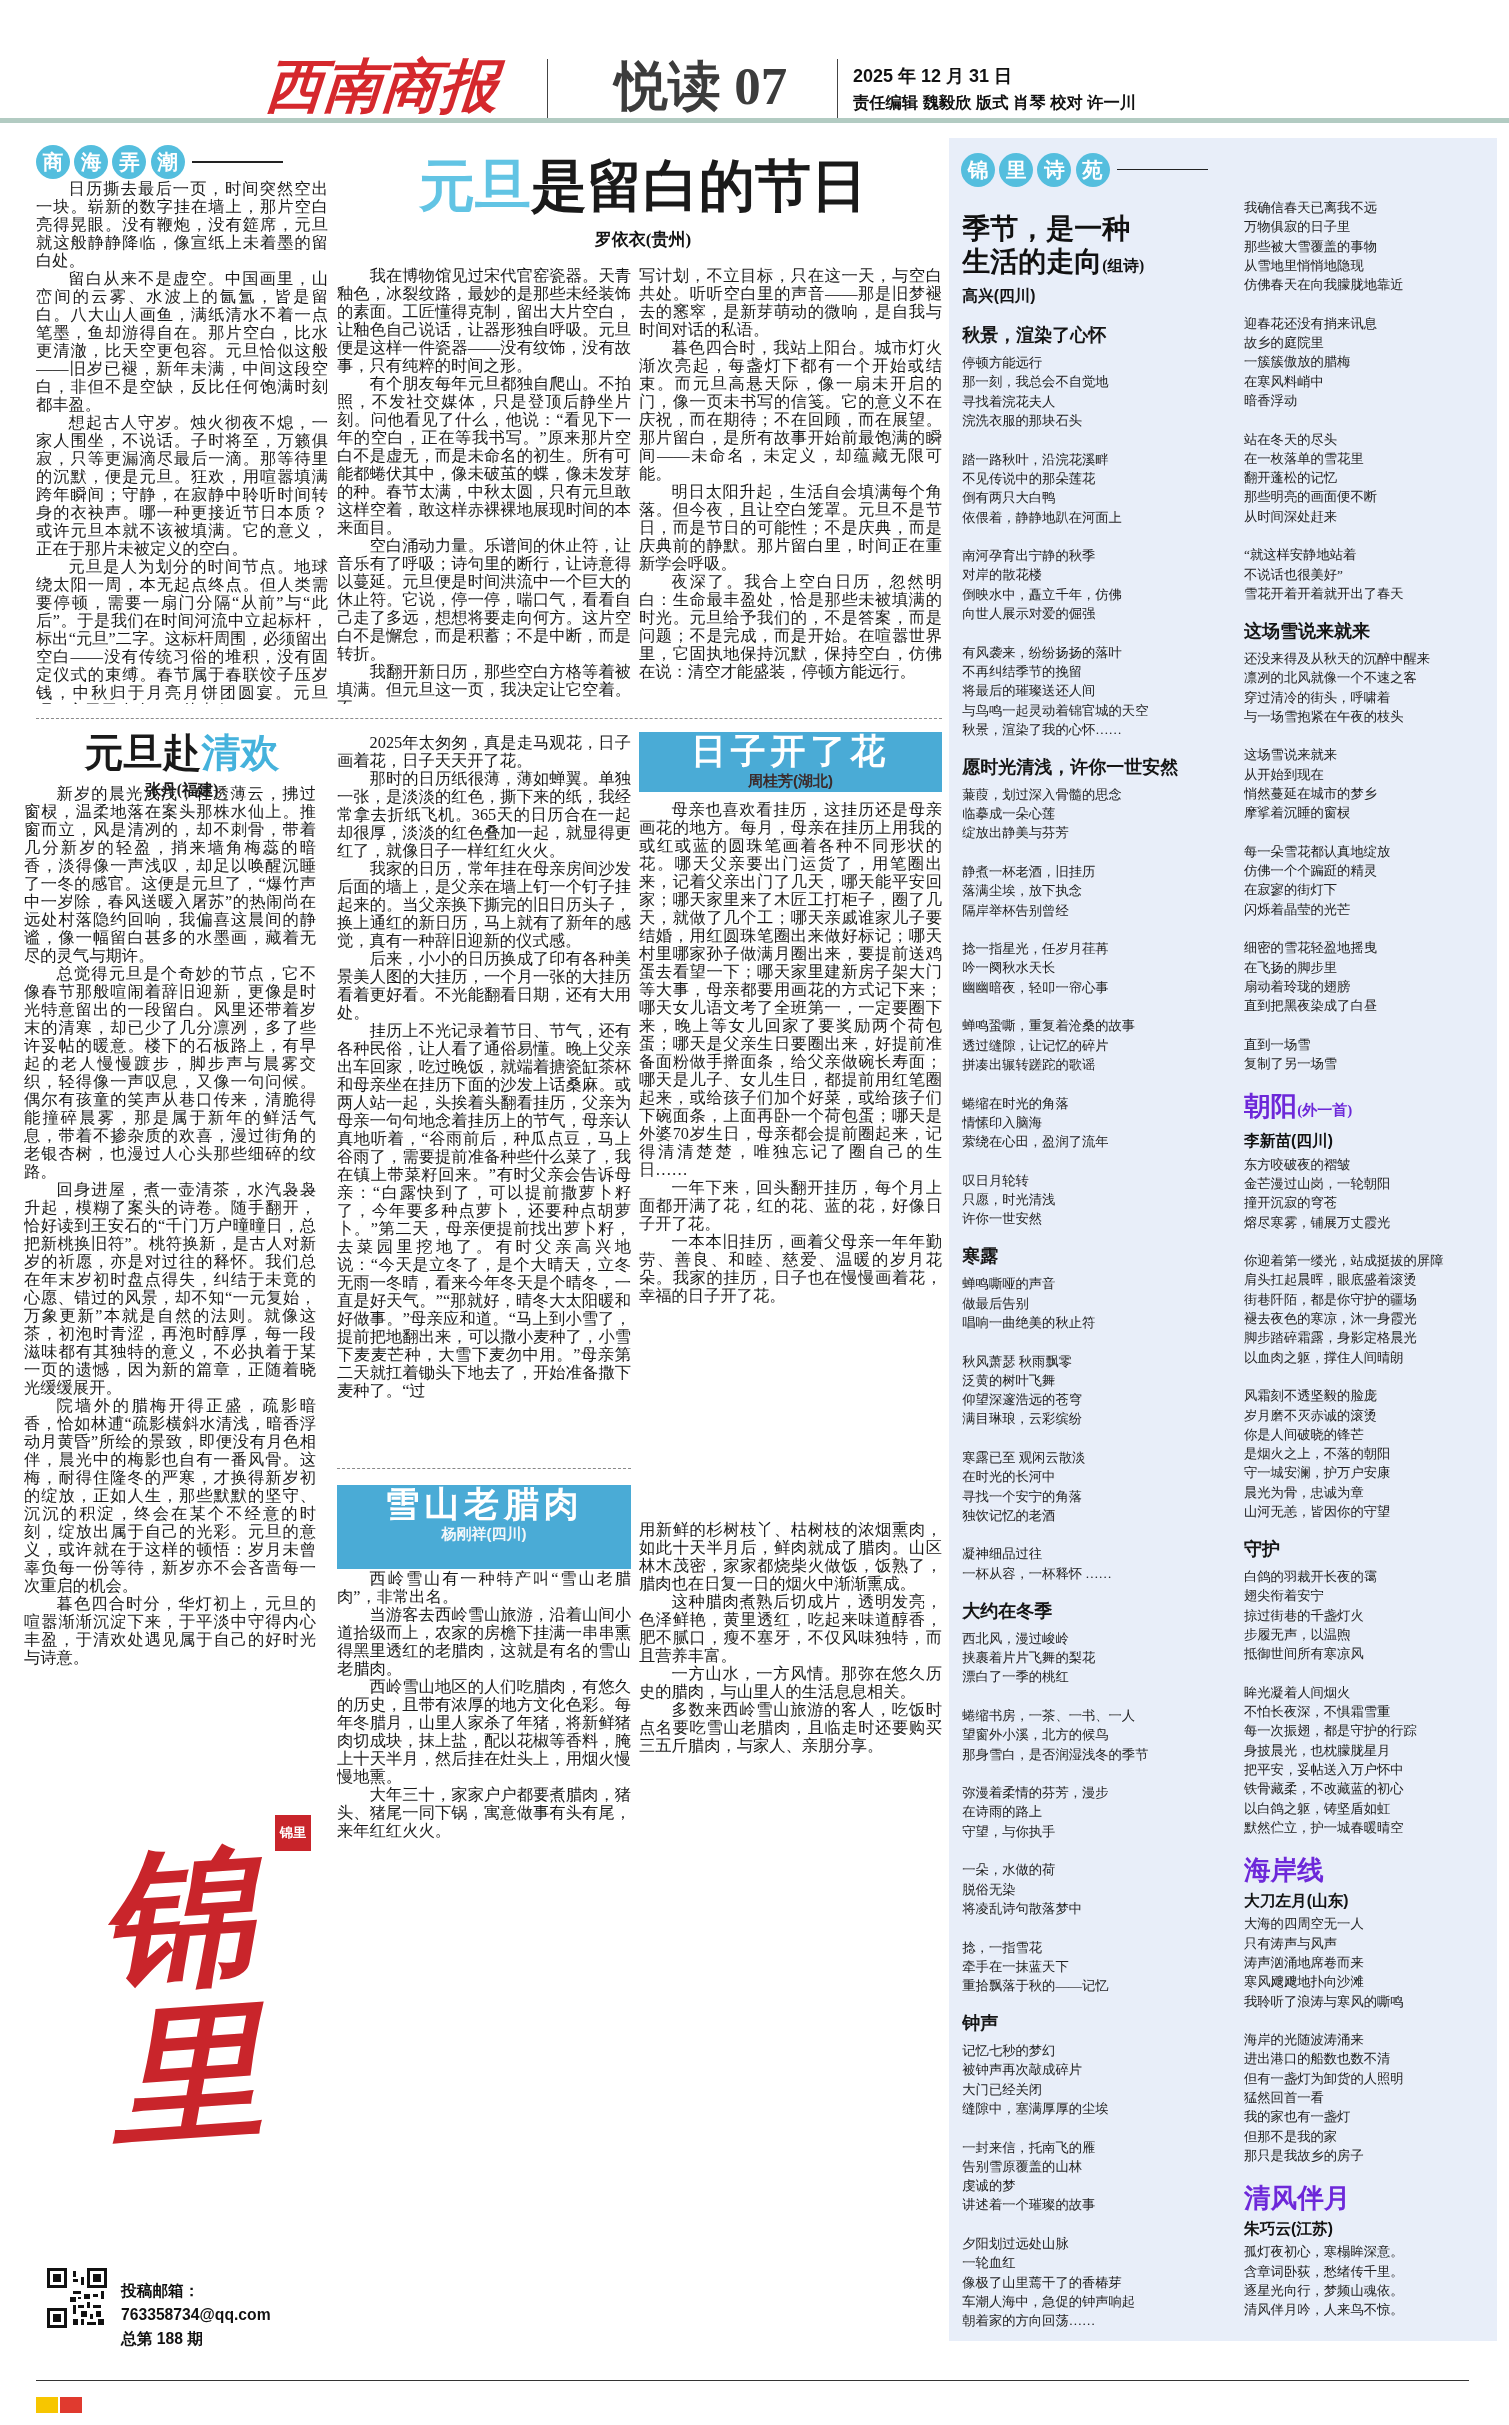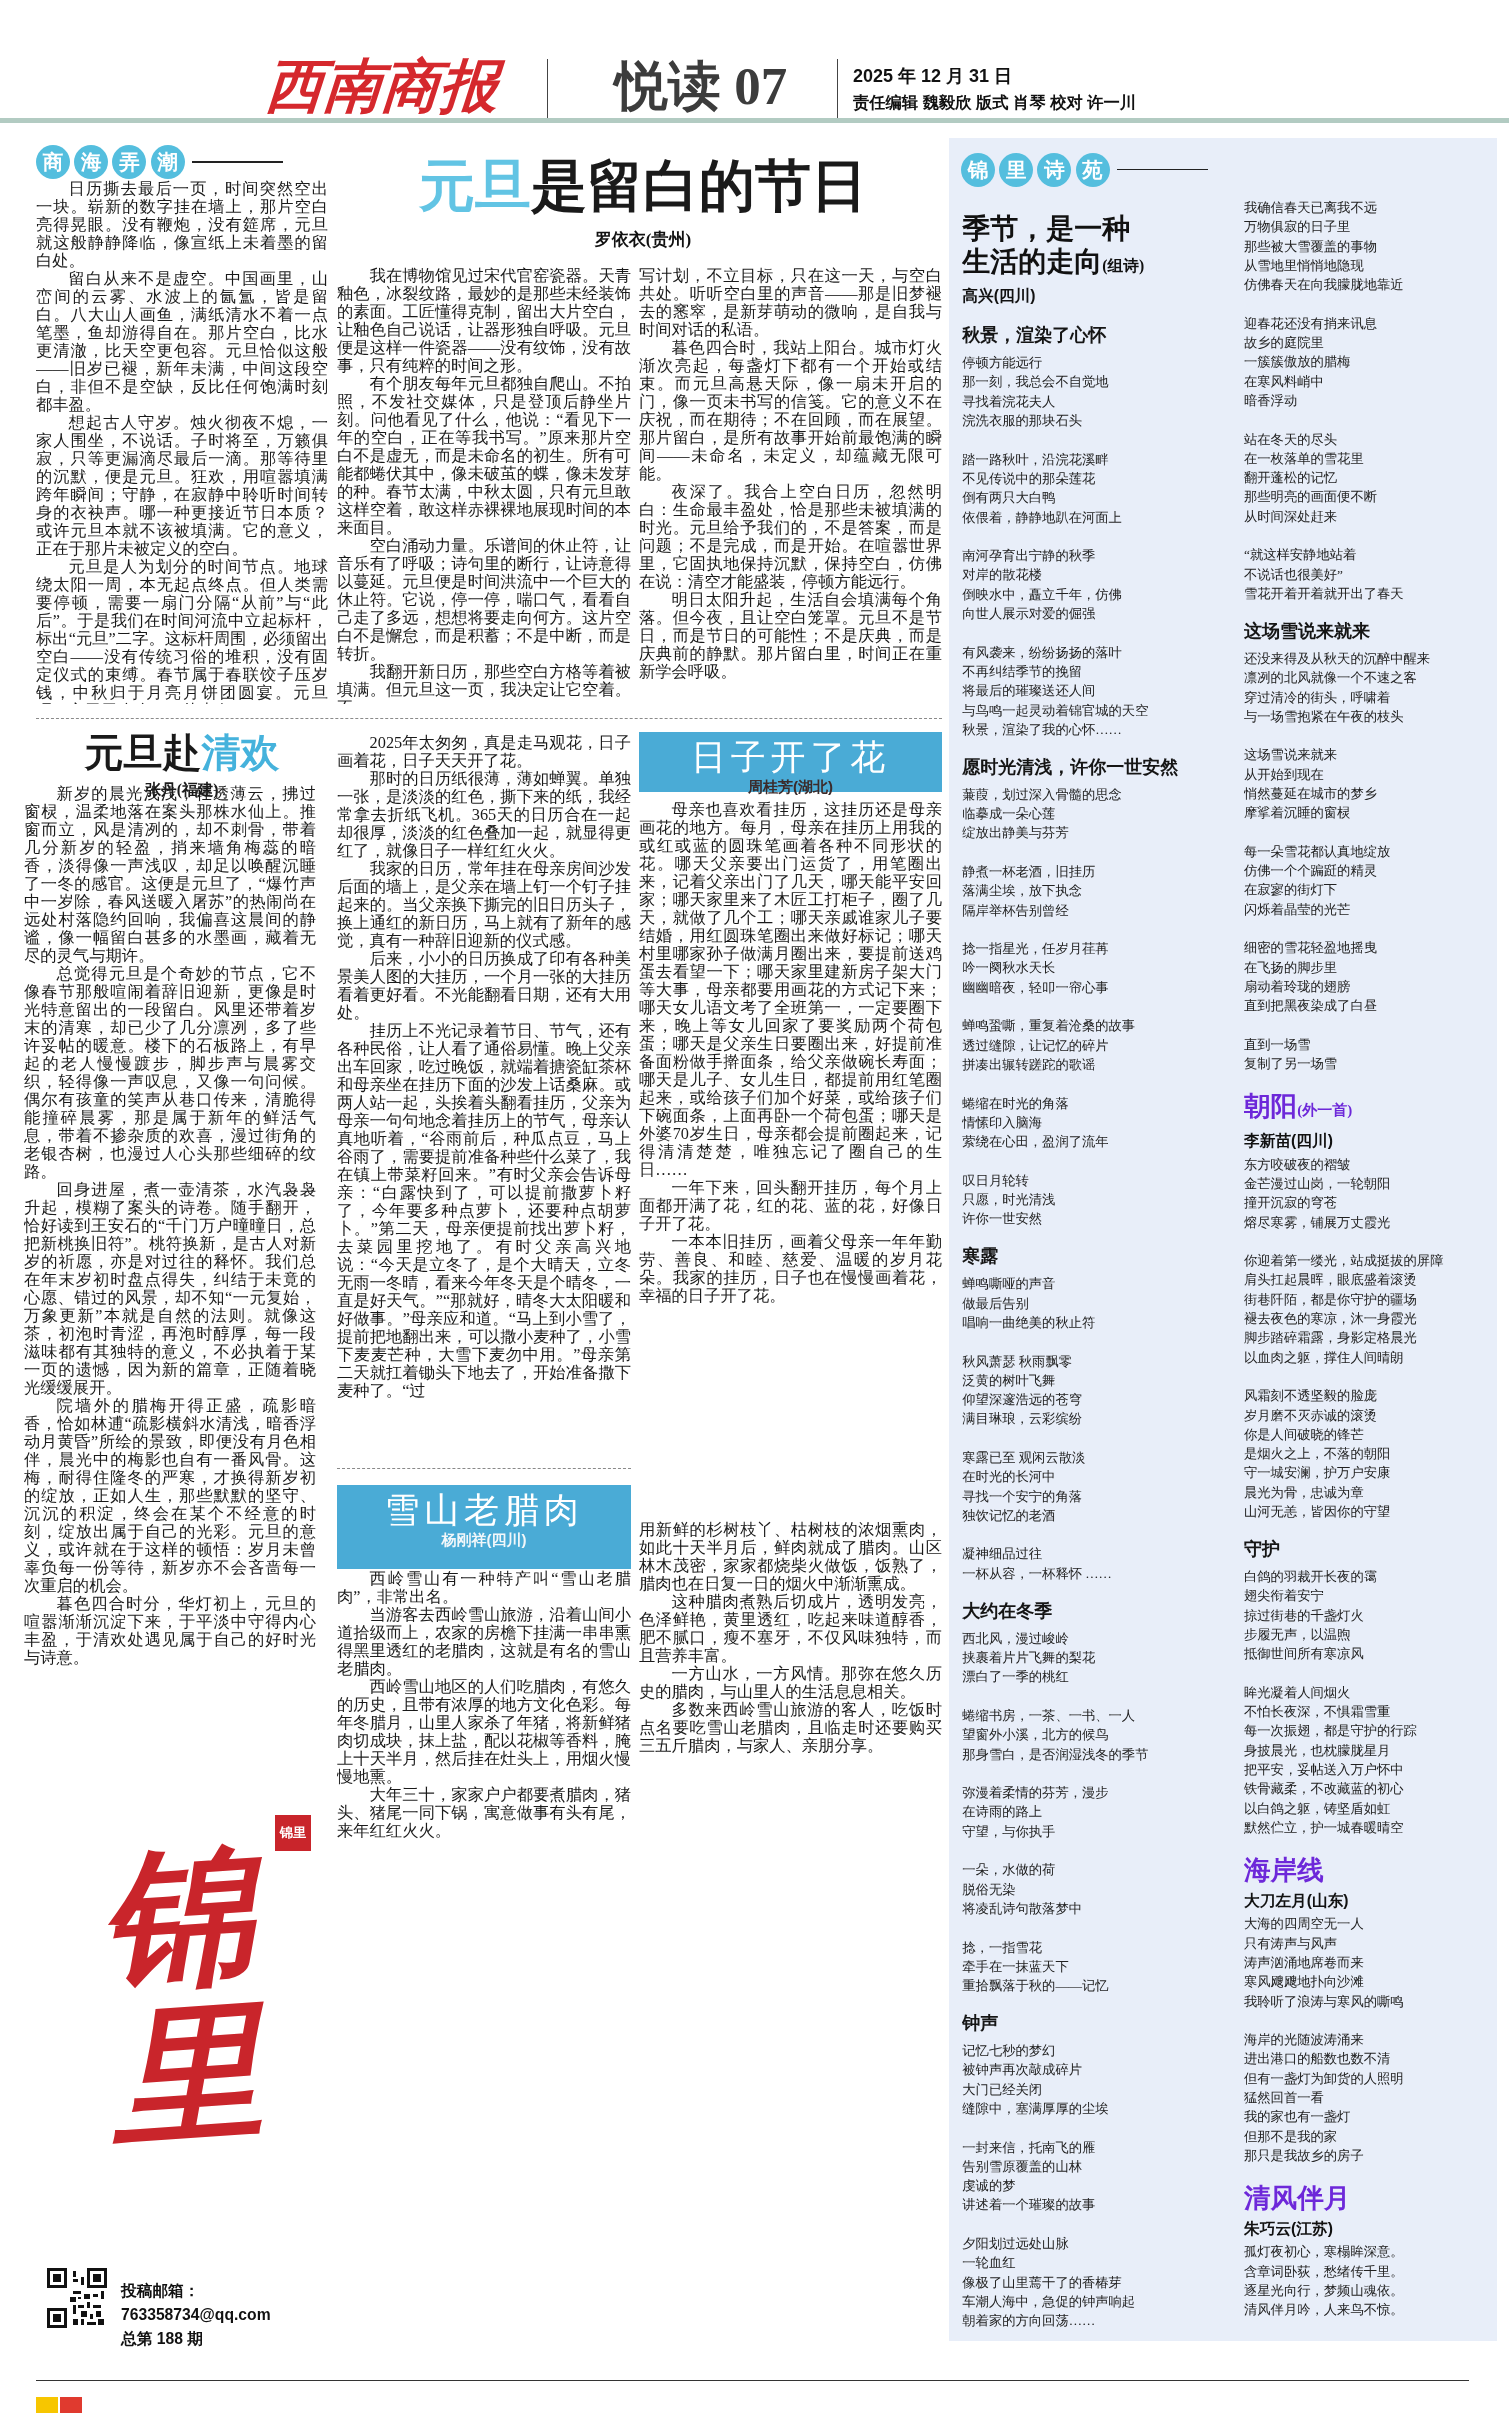--- a/index.html
+++ b/index.html
@@ -38,21 +38,21 @@
   .dash{position:absolute;border-top:1.8px dashed #8a8a8a;}
   .rule-bottom{position:absolute;left:36px;top:2380px;width:1433px;height:0;border-top:1.2px solid #333;}
   
   .e2-title{position:absolute;left:36px;top:732px;width:292px;text-align:center;
             font-weight:bold;font-size:39px;line-height:42px;white-space:nowrap;}
   .e2-title .accent{color:#45b2dc;font-family:"Liberation Sans",sans-serif;}
   .e2-author{position:absolute;left:36px;top:780px;width:292px;text-align:center;
              font-size:15.7px;font-weight:bold;}
   
   .tbox{position:absolute;background:#4aabd6;text-align:center;color:#fff;}
-  .tbox .t{font-weight:normal;font-size:35px;line-height:39px;padding-top:6px;letter-spacing:4.8px;}
+  .tbox .t{font-weight:bold;font-size:35px;line-height:39px;padding-top:0;letter-spacing:4.8px;}
   .tbox .a{font-family:"Liberation Sans",sans-serif;font-weight:bold;font-size:15px;line-height:20.5px;}
   .tbox .a.dark{color:#3b2b2b;} .tbox .a.light{color:#f2f7fa;}
   
   .poetry{position:absolute;left:949px;top:138px;width:548px;height:2203px;background:#e8eef9;overflow:hidden;}
   .pcol{position:absolute;top:0;overflow:hidden;}
   .pcol-l{left:13.3px;width:263px;height:2203px;}
   .pcol-r{left:295px;width:244px;height:2203px;}
   .ptitle{font-weight:bold;font-size:28px;line-height:33px;color:#111;margin-top:15.7px;}
   .ptitle .sfx{font-size:15.7px;font-weight:bold;}
   .pauthor{font-family:"Liberation Sans",sans-serif;font-weight:bold;font-size:15.7px;margin:4.8px 0 2.4px 0;color:#111;}
@@ -112,22 +112,22 @@
   </div>
   <div class="col" style="left:337px;top:267px;width:294px;height:437px;">
     <p>我在博物馆见过宋代官窑瓷器。天青釉色，冰裂纹路，最妙的是那些未经装饰的素面。工匠懂得克制，留出大片空白，让釉色自己说话，让器形独自呼吸。元旦便是这样一件瓷器——没有纹饰，没有故事，只有纯粹的时间之形。</p>
     <p>有个朋友每年元旦都独自爬山。不拍照，不发社交媒体，只是登顶后静坐片刻。问他看见了什么，他说：“看见下一年的空白，正在等我书写。”原来那片空白不是虚无，而是未命名的初生。所有可能都蜷伏其中，像未破茧的蝶，像未发芽的种。春节太满，中秋太圆，只有元旦敢这样空着，敢这样赤裸裸地展现时间的本来面目。</p>
     <p>空白涌动力量。乐谱间的休止符，让音乐有了呼吸；诗句里的断行，让诗意得以蔓延。元旦便是时间洪流中一个巨大的休止符。它说，停一停，喘口气，看看自己走了多远，想想将要走向何方。这片空白不是懈怠，而是积蓄；不是中断，而是转折。</p>
     <p>我翻开新日历，那些空白方格等着被填满。但元旦这一页，我决定让它空着。不</p>
   </div>
   <div class="col" style="left:639px;top:267px;width:303px;height:437px;">
     <p class="noind">写计划，不立目标，只在这一天，与空白共处。听听空白里的声音——那是旧梦褪去的窸窣，是新芽萌动的微响，是自我与时间对话的私语。</p>
     <p>暮色四合时，我站上阳台。城市灯火渐次亮起，每盏灯下都有一个开始或结束。而元旦高悬天际，像一扇未开启的门，像一页未书写的信笺。它的意义不在庆祝，而在期待；不在回顾，而在展望。那片留白，是所有故事开始前最饱满的瞬间——未命名，未定义，却蕴藏无限可能。</p>
+    <p>明日太阳升起，生活自会填满每个角落。但今夜，且让空白笼罩。元旦不是节日，而是节日的可能性；不是庆典，而是庆典前的静默。那片留白里，时间正在重新学会呼吸。</p>
     <p>夜深了。我合上空白日历，忽然明白：生命最丰盈处，恰是那些未被填满的时光。元旦给予我们的，不是答案，而是问题；不是完成，而是开始。在喧嚣世界里，它固执地保持沉默，保持空白，仿佛在说：清空才能盛装，停顿方能远行。</p>
-    <p>明日太阳升起，生活自会填满每个角落。但今夜，且让空白笼罩。元旦不是节日，而是节日的可能性；不是庆典，而是庆典前的静默。那片留白里，时间正在重新学会呼吸。</p>
   </div>
 
   <div class="dash" style="left:36px;top:718px;width:906px;"></div>
 
   <div class="e2-title">
     <span>元旦赴</span><span class="accent">清欢</span>
   </div>
   <div class="e2-author">张丹(福建)</div>
   <div class="col" style="left:24px;top:785px;width:292px;height:1000px;">
     <p>新岁的晨光浅浅，轻透薄云，拂过窗棂，温柔地落在案头那株水仙上。推窗而立，风是清冽的，却不刺骨，带着几分新岁的轻盈，捎来墙角梅蕊的暗香，淡得像一声浅叹，却足以唤醒沉睡了一冬的感官。这便是元旦了，“爆竹声中一岁除，春风送暖入屠苏”的热闹尚在远处村落隐约回响，我偏喜这晨间的静谧，像一幅留白甚多的水墨画，藏着无尽的灵气与期许。</p>

